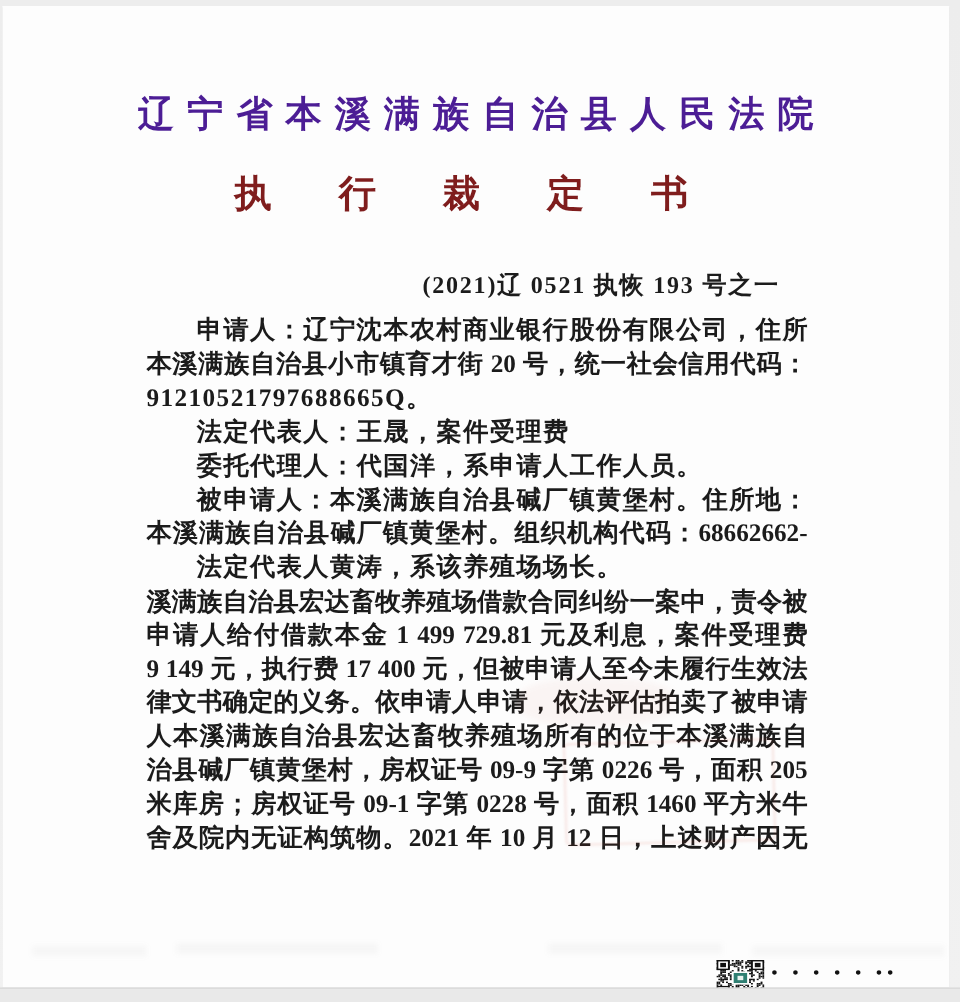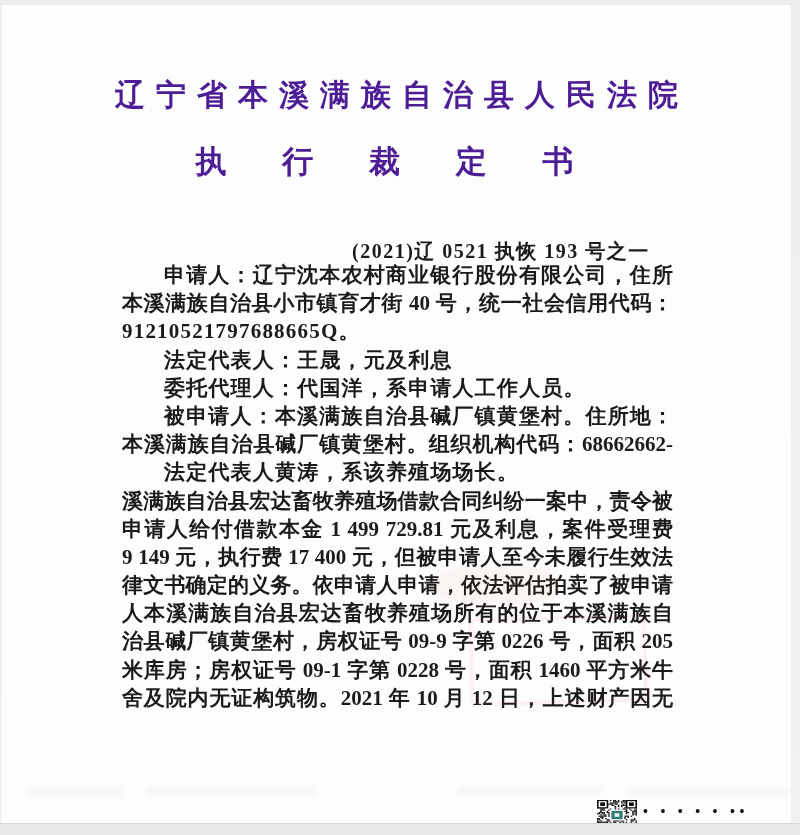--- a/index.html
+++ b/index.html
@@ -49,28 +49,28 @@
     white-space: nowrap;
   }
   .doc-type {
     position: absolute;
     left: 0;
     top: 136px;
     width: 100%;
     text-align: center;
     font-size: 31px;
     font-weight: bold;
-    color: #4c1d95;
+    color: #7f1d1d;
     letter-spacing: 24px;
     white-space: nowrap;
   }
   .case-number {
     position: absolute;
     left: 350px;
-    top: 233px;
+    top: 219px;
     font-size: 20px;
     font-weight: 600;
     color: #1c1c1c;
     letter-spacing: 1.5px;
     white-space: nowrap;
   }
   .body-text {
     position: absolute;
     left: 120px;
     top: 256px;
@@ -152,23 +152,23 @@
   <div class="page">
 
     <div class="court-name">辽宁省本溪满族自治县人民法院</div>
 
     <div class="doc-type">执 行 裁 定 书</div>
 
     <div class="case-number">(2021)辽 0521 执恢 193 号之一</div>
 
     <div class="body-text">
         <div class="body-line indent fill">申请人：辽宁沈本农村商业银行股份有限公司，住所地：</div>
-        <div class="body-line fill">本溪满族自治县小市镇育才街 40 号，统一社会信用代码：</div>
+        <div class="body-line fill">本溪满族自治县小市镇育才街 20 号，统一社会信用代码：</div>
         <div class="body-line">91210521797688665Q。</div>
-        <div class="body-line indent">法定代表人：王晟，元及利息</div>
+        <div class="body-line indent">法定代表人：王晟，案件受理费</div>
         <div class="body-line indent">委托代理人：代国洋，系申请人工作人员。</div>
         <div class="body-line indent fill">被申请人：本溪满族自治县碱厂镇黄堡村。住所地：</div>
         <div class="body-line fill">本溪满族自治县碱厂镇黄堡村。组织机构代码：68662662-1。</div>
         <div class="body-line indent">法定代表人黄涛，系该养殖场场长。</div>
         <div class="body-line fill">溪满族自治县宏达畜牧养殖场借款合同纠纷一案中，责令被</div>
         <div class="body-line fill">申请人给付借款本金 1 499 729.81 元及利息，案件受理费</div>
         <div class="body-line fill">9 149 元，执行费 17 400 元，但被申请人至今未履行生效法</div>
         <div class="body-line fill">律文书确定的义务。依申请人申请，依法评估拍卖了被申请</div>
         <div class="body-line fill">人本溪满族自治县宏达畜牧养殖场所有的位于本溪满族自</div>
         <div class="body-line fill">治县碱厂镇黄堡村，房权证号 09-9 字第 0226 号，面积 205</div>

